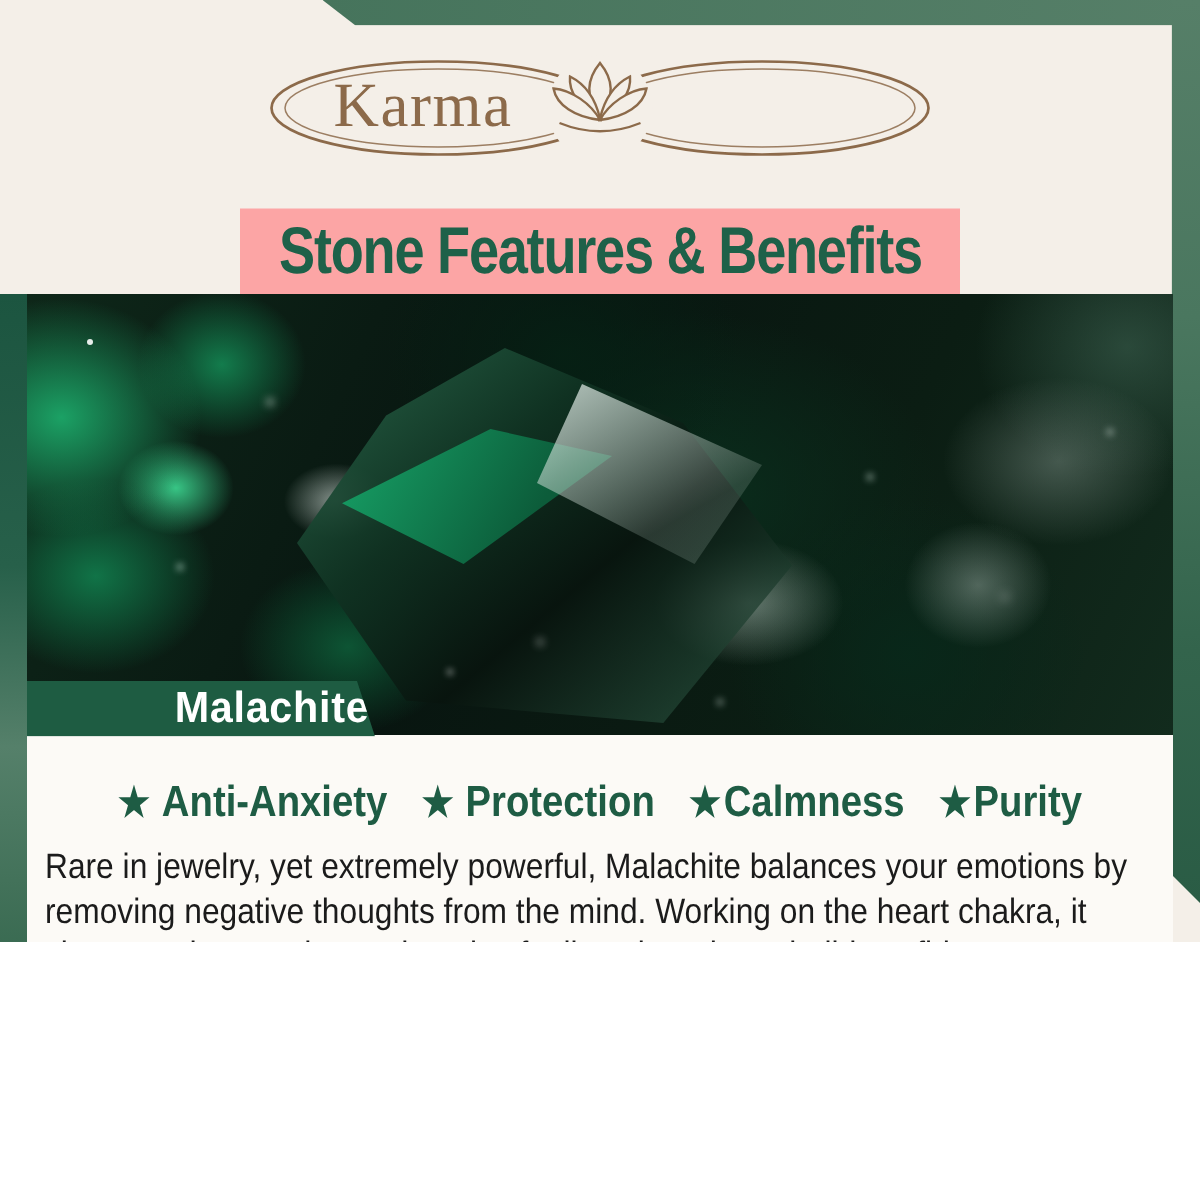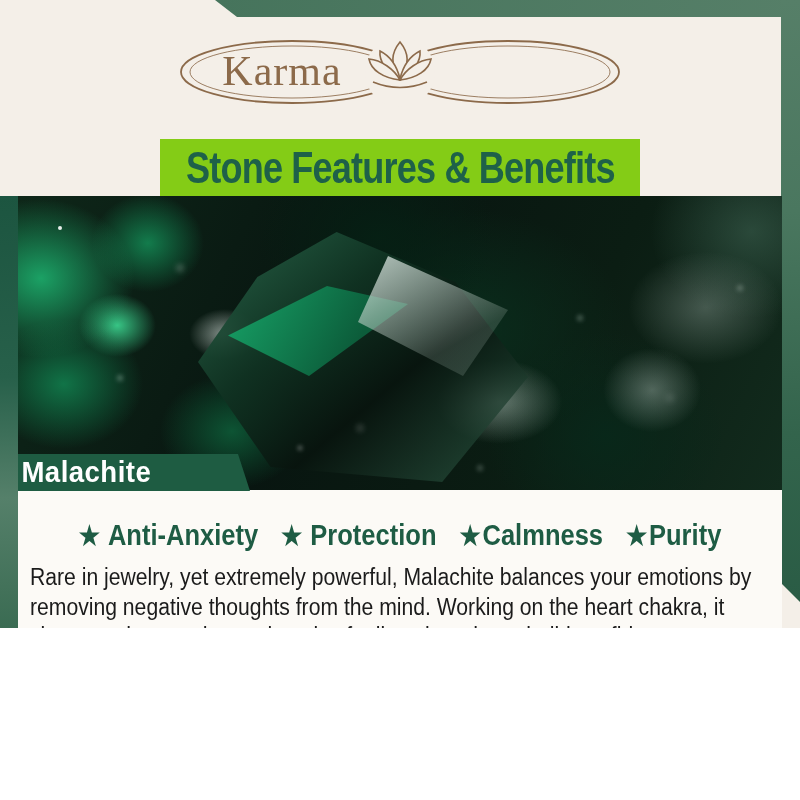--- a/index.html
+++ b/index.html
@@ -29,21 +29,21 @@
   .brand-word{
     position:absolute; top:50%; transform:translateY(-52%);
     font-family:"Liberation Serif", serif; font-size:42px; color:#8c6a4a;
     letter-spacing:1px; text-align:center; width:200px;
   }
   .brand-left{left:2px;}
   .brand-right{right:2px;}
 
   
   .heading-band{left:160px; top:139px; width:480px; height:57px;
-    background:#84cc16; display:flex; align-items:center; justify-content:center;}
+    background:#fca5a5; display:flex; align-items:center; justify-content:center;}
   .heading-text{font-size:44px; font-weight:700; color:#1e6149;
     letter-spacing:-1px; white-space:nowrap; transform:scaleX(0.82);}
 
   
   .panel{left:18px; top:196px; width:764px; height:584px; background:#fcfaf6;}
 
   
   .photo{left:18px; top:196px; width:764px; height:294px; overflow:hidden;
     background:
       radial-gradient(50px 36px at 27% 47%, rgba(235,245,240,0.55), transparent 70%),
@@ -73,21 +73,21 @@
   .sparkles{left:40px; top:30px; width:4px; height:4px; border-radius:50%;
     background:rgba(255,255,255,0.9);
     box-shadow:120px 40px 6px rgba(255,255,255,0.8), 60px 150px 5px rgba(230,255,245,0.7),
       300px 200px 6px rgba(255,255,255,0.6), 520px 90px 5px rgba(235,255,245,0.65),
       610px 170px 7px rgba(255,255,255,0.5), 680px 60px 5px rgba(245,255,250,0.6),
       420px 240px 5px rgba(240,255,248,0.55), 240px 220px 4px rgba(255,255,255,0.5);}
 
   
   .stone-label{left:18px; top:454px; width:232px; height:37px; background:#1e5c42;
     clip-path:polygon(0 0,calc(100% - 12px) 0,100% 100%,0 100%);
-    display:flex; align-items:center; justify-content:flex-start;}
+    display:flex; align-items:center; justify-content:flex-end;}
   .stone-label span{color:#ffffff; font-size:29px; font-weight:700;
     letter-spacing:0.5px; transform:scaleX(0.95);}
 
   
   .features{left:18px; top:514px; width:764px; height:42px;
     display:flex; align-items:center; justify-content:center;
     color:#1e5c44; font-weight:700; font-size:29px; transform:scaleX(0.88); white-space:nowrap;}
   .feature{display:flex; align-items:baseline; margin-left:26px;}
   .feature:first-child{margin-left:0;}
   .feature .star{font-size:27px; margin-right:9px;}

